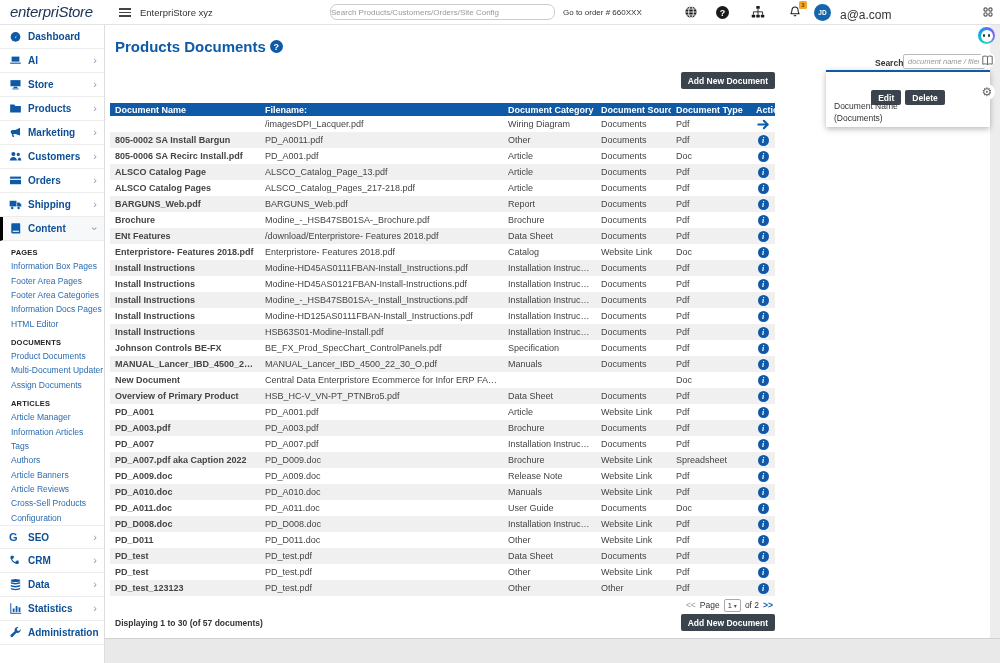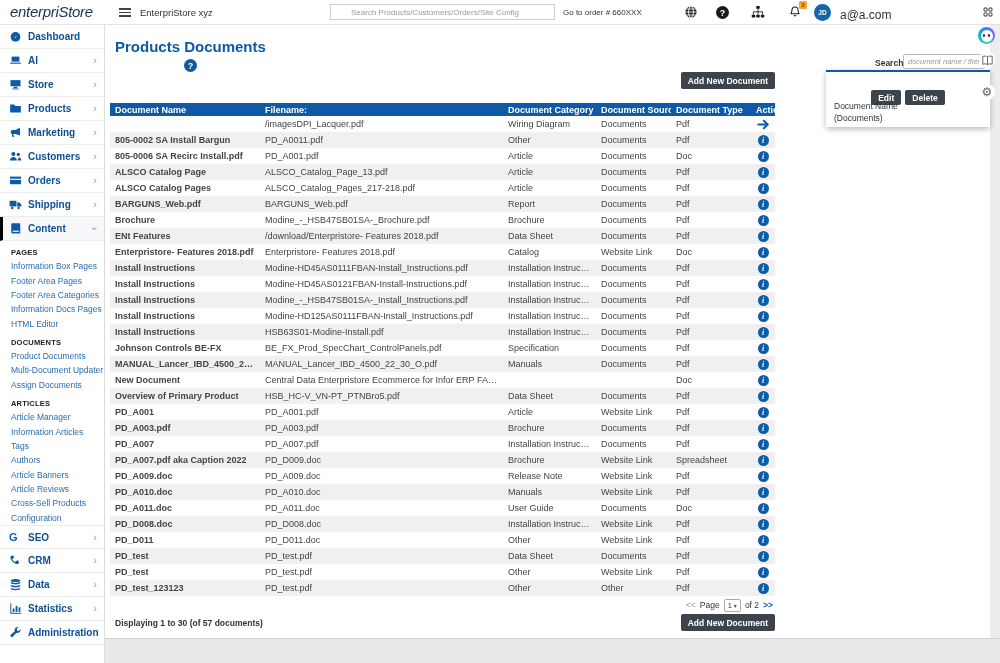--- a/index.html
+++ b/index.html
@@ -8,21 +8,21 @@
 
   
   .topbar { position:absolute; left:0; top:0; width:1000px; height:25px; background:#fff;
             border-bottom:1px solid #e3e3e3; z-index:30; }
   .logo { position:absolute; left:10px; top:3px; font-size:15px; font-weight:normal; font-style:italic;
           color:#1b3055; letter-spacing:-0.3px; cursor:pointer; }
   .hamburger { position:absolute; left:119px; top:8px; width:12px; height:9px; cursor:pointer; }
   .hamburger i { display:block; height:1.6px; background:#444; margin-bottom:2px; }
   .site-name { position:absolute; left:140px; top:7px; font-size:9.5px; color:#333; }
   .global-search { position:absolute; left:330px; top:4px; width:225px; height:16px; border:1px solid #ccc;
-          border-radius:0; font-size:8px; padding:0 20px; color:#333; font-family:inherit; }
+          border-radius:7px; font-size:8px; padding:0 0; color:#333; font-family:inherit; }
   .global-search::placeholder { color:#999; font-style:normal; }
   .goto-order { position:absolute; left:563px; top:8px; font-size:8px; color:#333; cursor:pointer; }
   .hicon { position:absolute; top:5px; width:14px; height:14px; color:#1a1a1a; cursor:pointer; }
   .hicon svg { width:100%; height:100%; }
   .help-head { left:716px; width:13px; height:13px; border-radius:50%; background:#1a1a1a; color:#fff;
           font-size:9px; font-weight:bold; display:flex; align-items:center; justify-content:center; }
   .bell-wrap { left:788px; }
   .badge { position:absolute; top:-4px; right:-5px; min-width:8px; height:8px; background:#f5a62a;
           color:#6b4300; font-size:6px; font-weight:bold; display:flex; align-items:center;
           justify-content:center; border-radius:1.5px; padding:0 1px; }
@@ -59,21 +59,21 @@
   .side-item .si-chev { margin-left:auto; color:#7f9fc2; font-size:11px; line-height:1; }
   .side-item.active { border-left:3px solid #000000; padding-left:6px; background:#f6f8fa; }
   .side-item.active .si-chev { transform:rotate(90deg); }
   .section-title { font-size:7.5px; font-weight:bold; color:#222; padding:7px 0 2px 11px; letter-spacing:.2px; }
   .side-link { display:block; font-size:8.5px; color:#2b6cb0; padding:2.2px 4px 2.2px 11px;
           text-decoration:none; white-space:nowrap; cursor:pointer; }
 
   
   .bottom-strip { position:absolute; left:105px; top:638px; width:895px; height:25px; background:#e9e9e9;
           border-top:1px solid #d2d2d2; z-index:5; }
-  .page-title { position:absolute; left:115px; top:38px; display:flex; align-items:center; gap:4px; z-index:10;flex-direction:column; }
+  .page-title { position:absolute; left:115px; top:38px; display:flex; align-items:center; gap:4px; z-index:10; }
   .page-title h1 { font-size:15px; font-weight:bold; color:#0e5aa7; }
   .help-circle { width:13px; height:13px; border-radius:50%; background:#0e5aa7; color:#fff; font-size:9px;
           font-weight:bold; display:flex; align-items:center; justify-content:center; cursor:pointer; }
   .btn-dark { background:#3b444c; color:#fff; font-weight:bold; font-size:8.5px; border:none;
           border-radius:2px; height:17px; padding:0 7px; cursor:pointer; font-family:inherit;text-align:center; }
   .add-top { position:absolute; right:225px; top:72px; z-index:11; }
   .add-bottom { position:absolute; right:225px; top:614px; z-index:11; }
   .doc-search-label { position:absolute; left:875px; top:58px; font-size:8.5px; font-weight:bold;
           color:#333; z-index:15; }
   .doc-search-input { position:absolute; left:903px; top:54px; width:82px; height:15px; border:1px solid #bbb;

